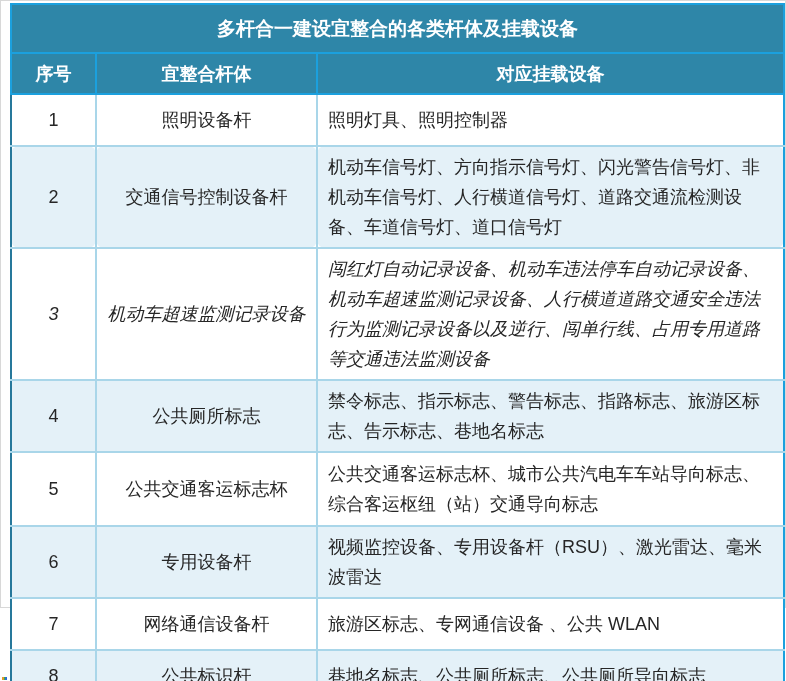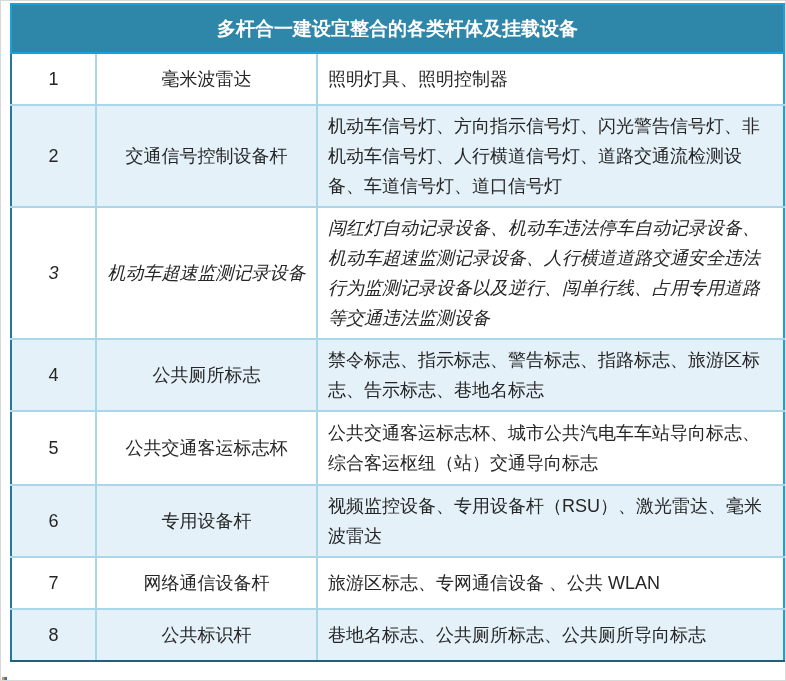--- a/index.html
+++ b/index.html
@@ -4,21 +4,21 @@
 <style>
   html,body { margin:0; padding:0; }
   body {
     width:786px; height:681px;
     background:#ffffff;
     font-family:"Liberation Sans","DejaVu Sans",sans-serif;
     position:relative;
     overflow:hidden;
   }
   .page {
-    width:786px; height:681px;
+    width:786px; height:608px;
     box-sizing:border-box;
     border:1px solid #d8d8d8;
     position:relative;
     background:#fff;
   }
   table.pole-table {
     border-collapse:collapse;
     table-layout:fixed;
     position:absolute;
     left:9px; top:2px;
@@ -61,21 +61,21 @@
   .pole-table tbody td:first-child { border-left:2px solid var(--darkleft,#26789B); }
   .pole-table tbody td:last-child  { border-right:2px solid var(--bright,#1BA0DE); }
   .pole-table tbody tr:last-child td { border-bottom:2px solid var(--darkbottom,#215F7D); }
   .pole-table col.c1 { width:85px; }
   .pole-table col.c2 { width:221px; }
   .pole-table td.num,
   .pole-table td.pole { text-align:center; padding:5px 4px; }
   .pole-table td.devices { text-align:left; padding:5px 12px 5px 10px; }
   
   .pole-table tbody tr:nth-child(1) td { height:40px; }
-  .pole-table tbody tr:nth-child(2) td { height:88px; }
+  .pole-table tbody tr:nth-child(2) td { height:88px;border-radius:8px; }
   .pole-table tbody tr:nth-child(3) td { height:115px;font-style:italic; }
   .pole-table tbody tr:nth-child(4) td { height:60px; }
   .pole-table tbody tr:nth-child(5) td { height:62px; }
   .pole-table tbody tr:nth-child(6) td { height:55px; }
   .pole-table tbody tr:nth-child(7) td { height:40px; }
   .pole-table tbody tr:nth-child(8) td { height:40px; }
   .pole-table tbody tr:nth-child(9) td { height:62px; }
   
   .pixel-artifact {
     position:absolute;
@@ -91,25 +91,30 @@
   <table class="pole-table">
     <colgroup>
       <col class="c1">
         <col class="c2">
         <col class="c3">
     </colgroup>
     <thead>
       <tr class="title-row">
         <th colspan="3">多杆合一建设宜整合的各类杆体及挂载设备</th>
       </tr>
+      <tr class="head-row">
+        <th>序号</th>
+        <th>宜整合杆体</th>
+        <th>对应挂载设备</th>
+      </tr>
     </thead>
     <tbody id="table-body">
     <tr>
       <td class="num">1</td>
-      <td class="pole">毫米波雷达</td>
+      <td class="pole">照明设备杆</td>
       <td class="devices">照明灯具、照明控制器</td>
     </tr>
 
     <tr>
       <td class="num">2</td>
       <td class="pole">交通信号控制设备杆</td>
       <td class="devices">机动车信号灯、方向指示信号灯、闪光警告信号灯、非机动车信号灯、人行横道信号灯、道路交通流检测设备、车道信号灯、道口信号灯</td>
     </tr>
 
     <tr>

